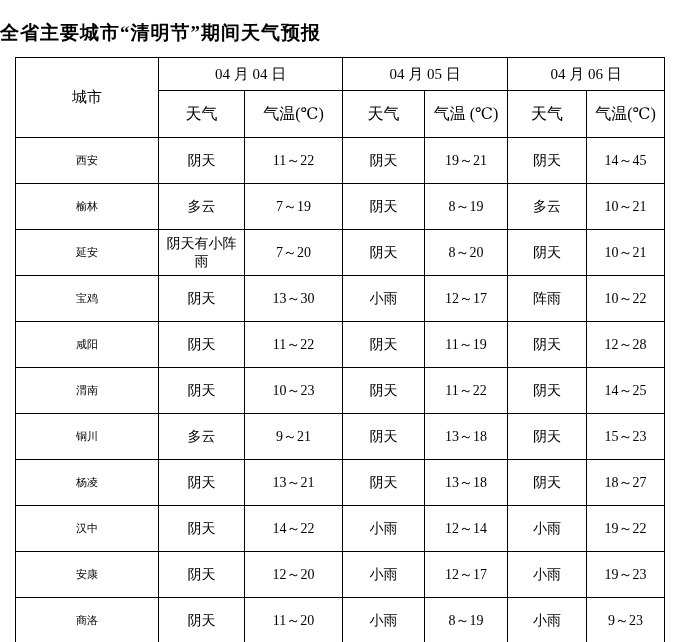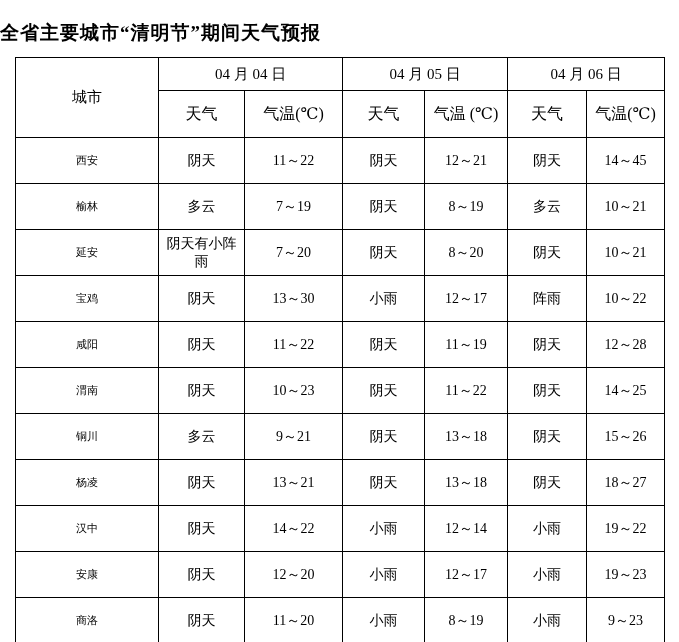--- a/index.html
+++ b/index.html
@@ -109,21 +109,21 @@
           <th class="sub-head">天气</th>
           <th class="sub-head">气温(℃)</th>
         </tr>
       </thead>
       <tbody>
         <tr>
           <td class="city-cell">西安</td>
           <td class="data-cell">阴天</td>
           <td class="data-cell">11～22</td>
           <td class="data-cell">阴天</td>
-          <td class="data-cell">12～21</td>
+          <td class="data-cell">19～21</td>
           <td class="data-cell">阴天</td>
           <td class="data-cell">14～45</td>
         </tr>
         <tr>
           <td class="city-cell">榆林</td>
           <td class="data-cell">多云</td>
           <td class="data-cell">7～19</td>
           <td class="data-cell">阴天</td>
           <td class="data-cell">8～19</td>
           <td class="data-cell">多云</td>
@@ -165,21 +165,21 @@
           <td class="data-cell">阴天</td>
           <td class="data-cell">14～25</td>
         </tr>
         <tr>
           <td class="city-cell">铜川</td>
           <td class="data-cell">多云</td>
           <td class="data-cell">9～21</td>
           <td class="data-cell">阴天</td>
           <td class="data-cell">13～18</td>
           <td class="data-cell">阴天</td>
-          <td class="data-cell">15～26</td>
+          <td class="data-cell">15～23</td>
         </tr>
         <tr>
           <td class="city-cell">杨凌</td>
           <td class="data-cell">阴天</td>
           <td class="data-cell">13～21</td>
           <td class="data-cell">阴天</td>
           <td class="data-cell">13～18</td>
           <td class="data-cell">阴天</td>
           <td class="data-cell">18～27</td>
         </tr>

